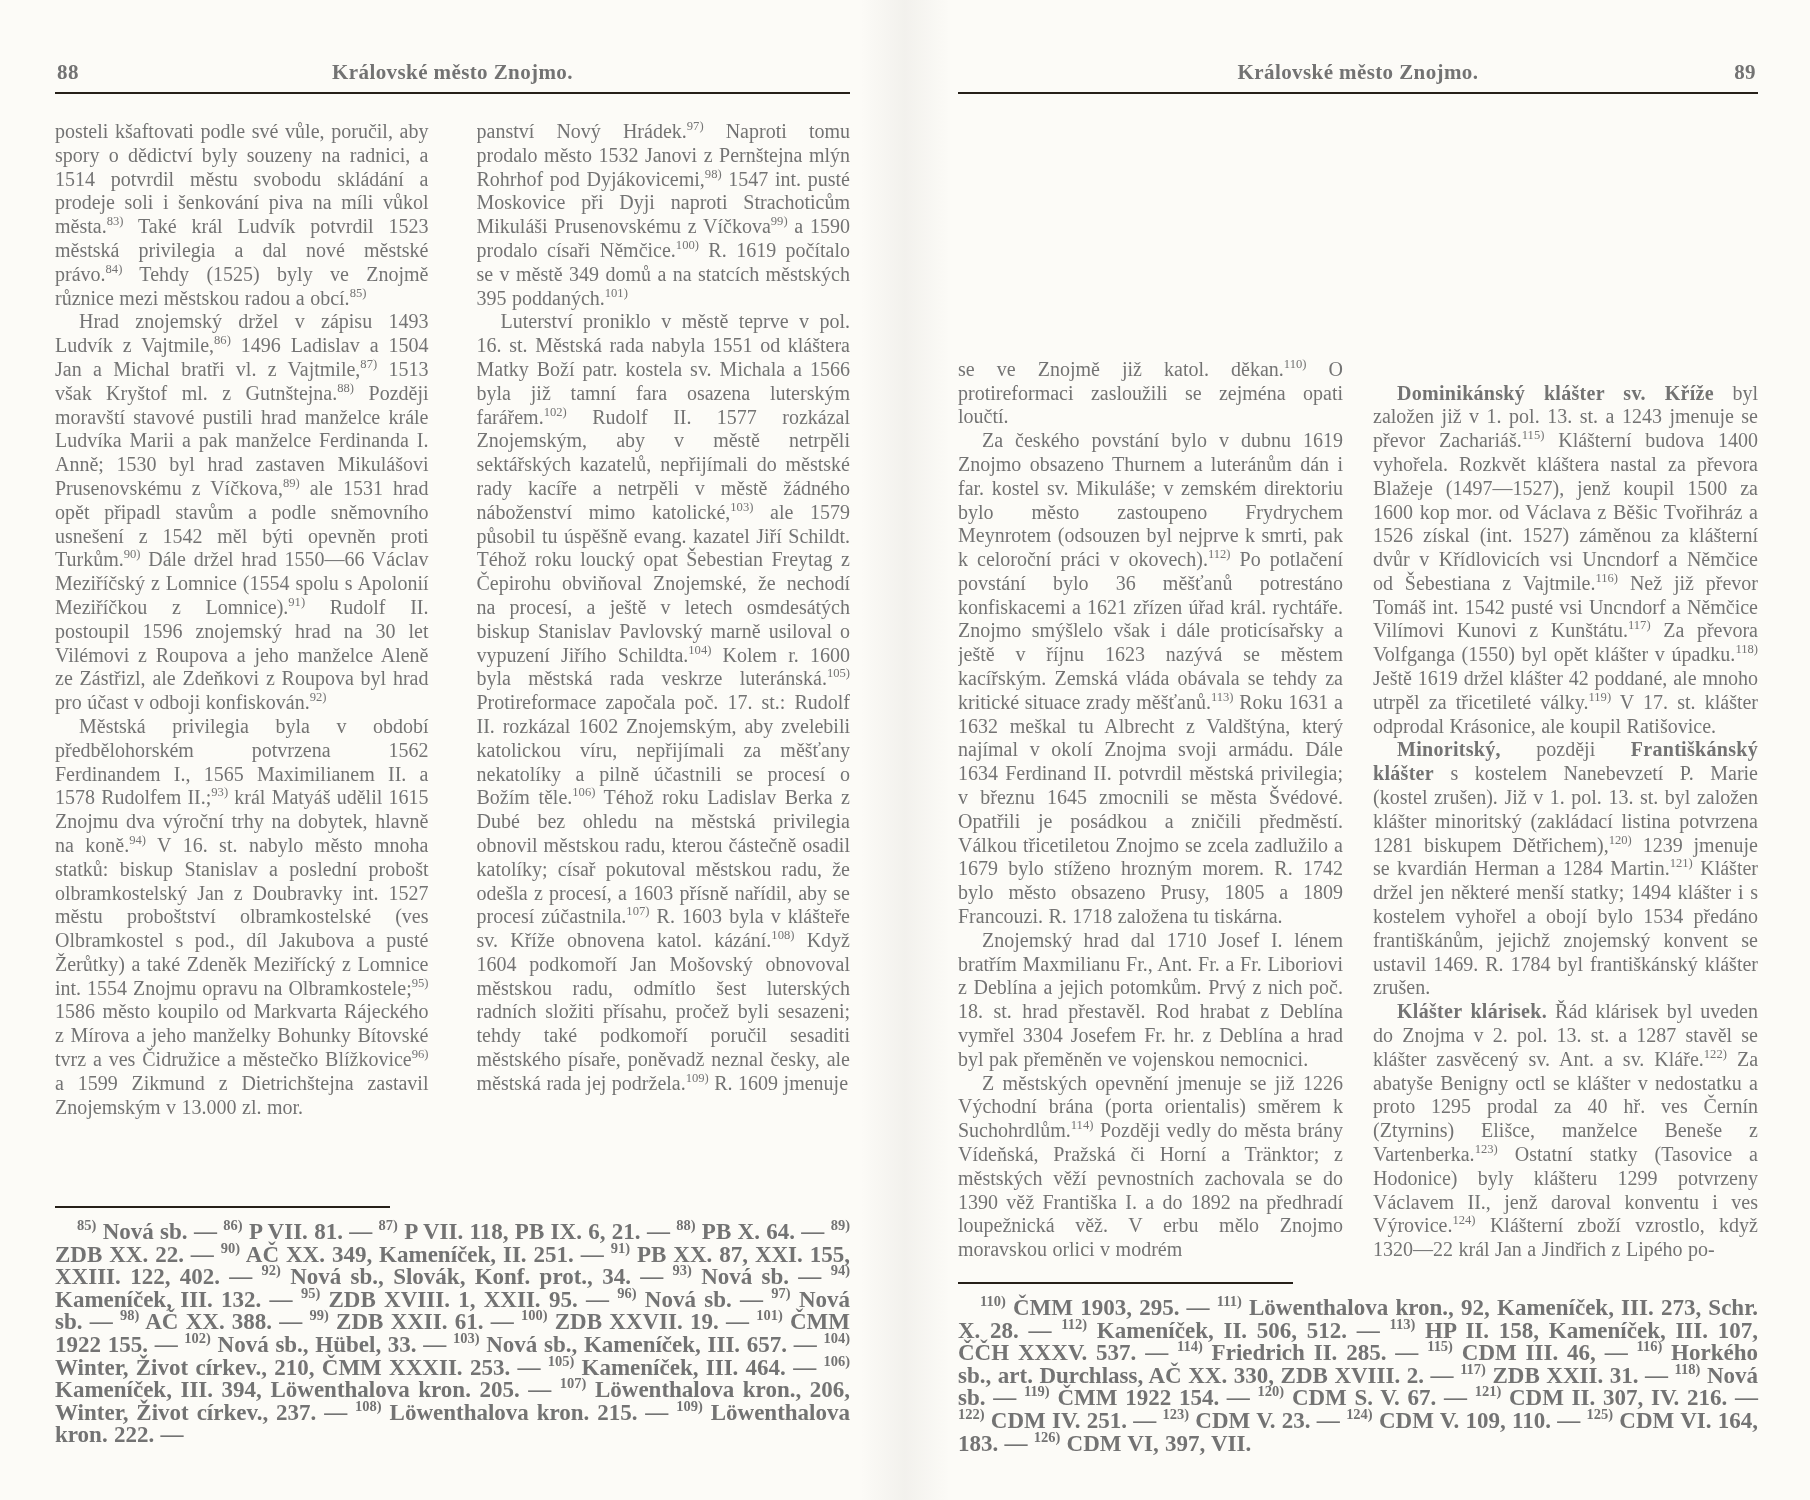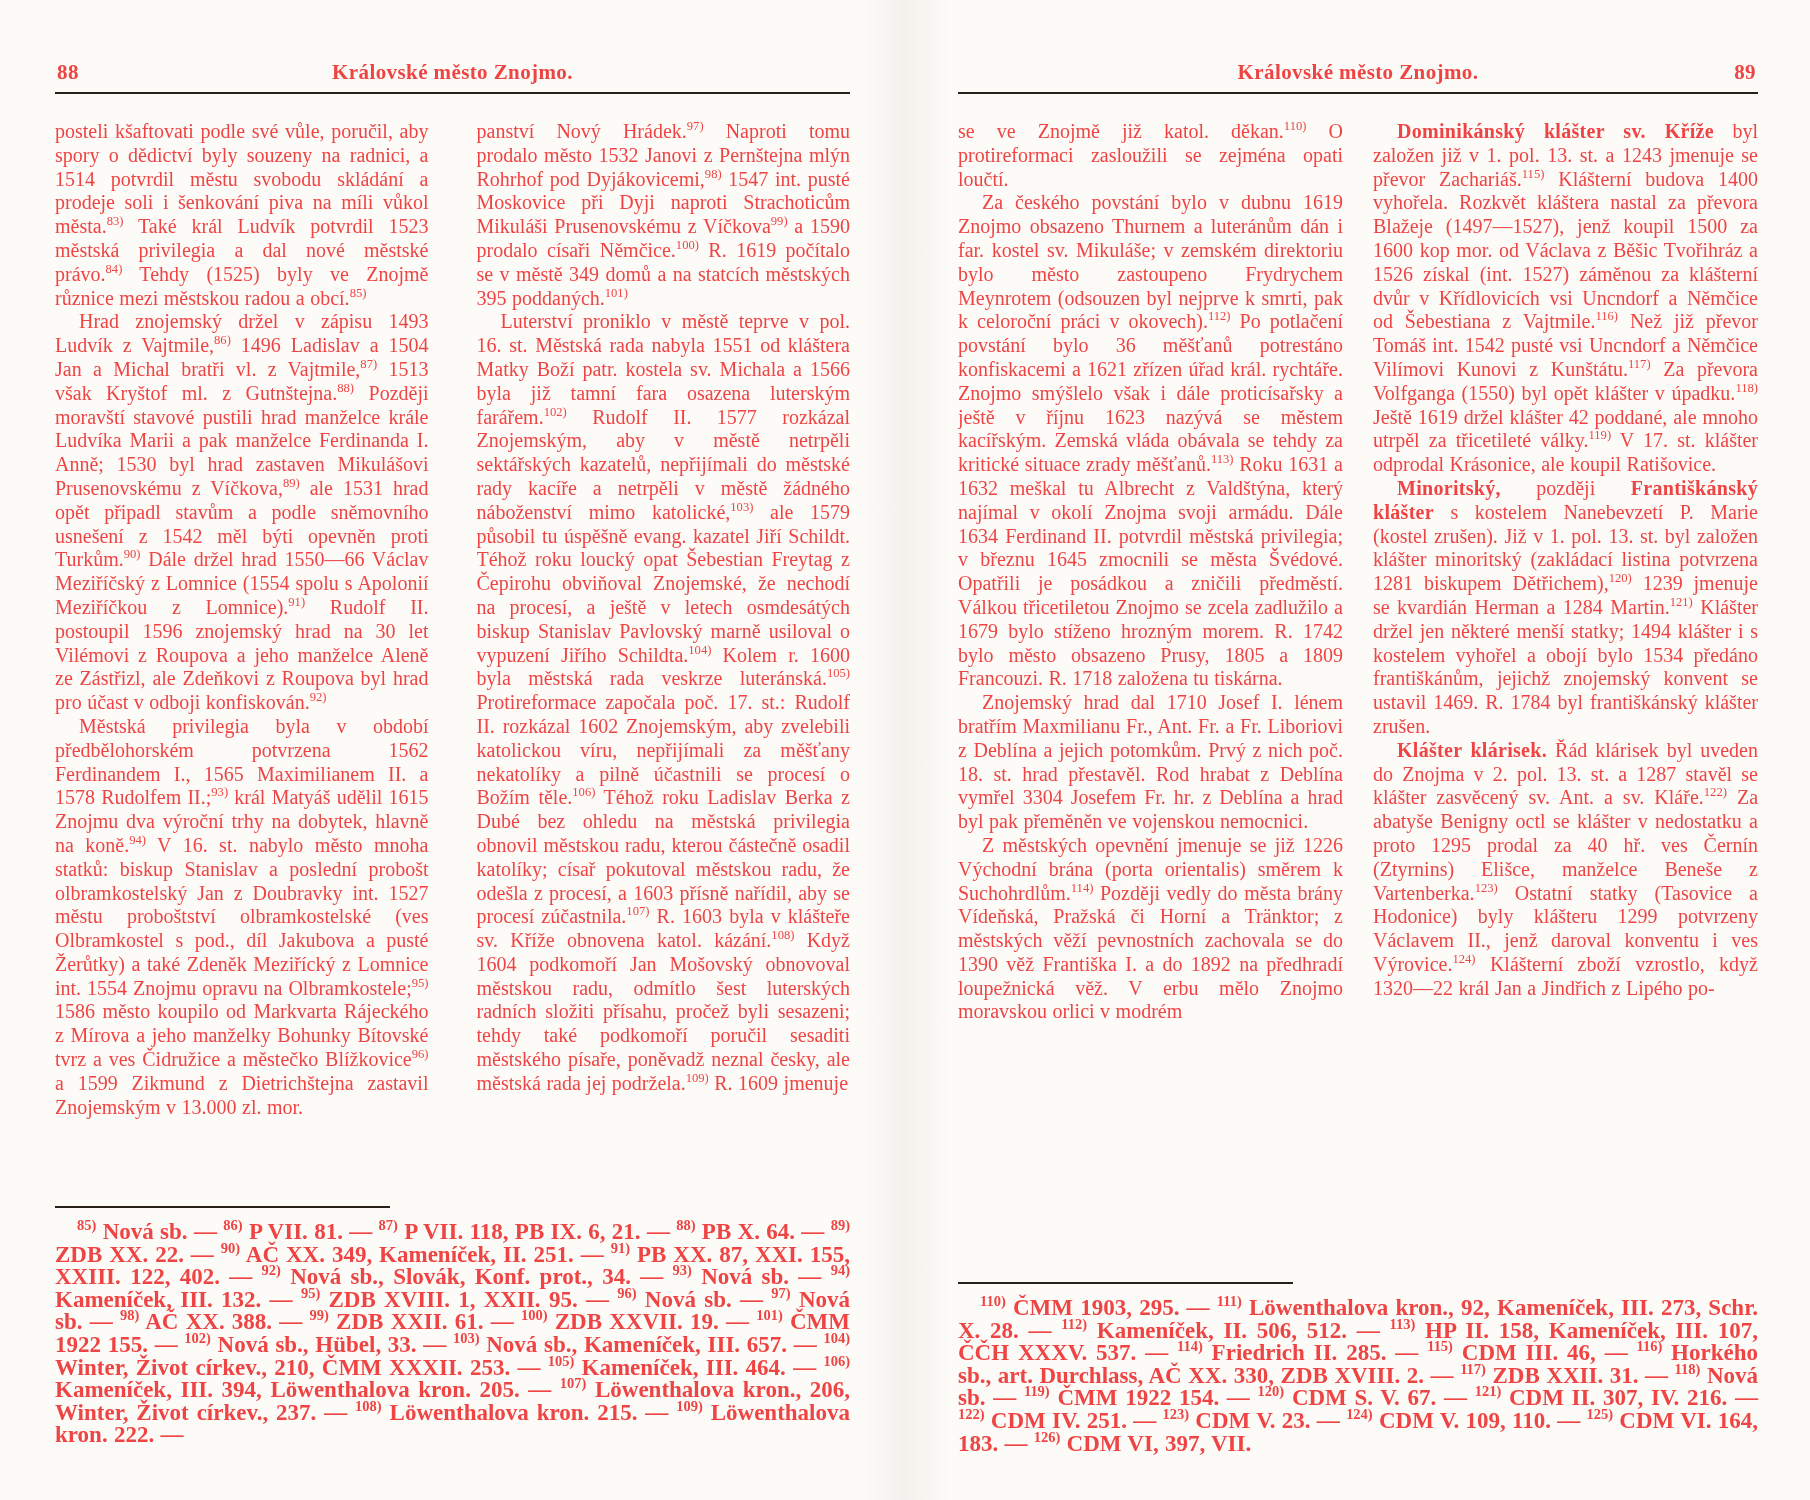--- a/index.html
+++ b/index.html
@@ -4,41 +4,41 @@
 <title>Královské město Znojmo — 88/89</title>
 <style>
   * { margin:0; padding:0; box-sizing:border-box; }
   html,body { width:1810px; height:1500px; }
   body {
     font-family: "Liberation Serif", "DejaVu Serif", serif;
     background:#e8e6e0;
   }
   .spread {
     position:relative; width:1810px; height:1500px;
-    background:#fcfbf7; color:#ef4444; overflow:hidden;
+    background:#fcfbf7; color:#737373; overflow:hidden;
   }
   .page { position:absolute; top:60px; }
   .page-left  { left:55px;  width:795px; }
   .page-right { left:958px; width:800px; }
 
   .page-header {
     position:relative; height:34px;
     border-bottom:2.5px solid #262019;
     font-size:21px; font-weight:bold; letter-spacing:.4px;
   }
   .page-header .pgnum { position:absolute; top:0; }
   .page-left  .pgnum { left:2px; }
   .page-right .pgnum { right:2px; }
   .page-header .runtitle {
     position:absolute; left:0; right:0; top:0; text-align:center;
   }
 
   .cols { display:flex; margin-top:26px; overflow:hidden; }
   .page-left  .cols { gap:48px; height:1062px; }
-  .page-right .cols { gap:30px; height:1142px; }
+  .page-right .cols { gap:30px; height:1142px;align-items:flex-end; }
   .col { flex:1 1 0; overflow:hidden; }
 
   .para {
     font-size:20px; line-height:23.8px; text-align:justify;
     hyphens:auto; -webkit-hyphens:auto; word-spacing:.5px;
   }
   .para.ind { text-indent:24px; }
   .para b { letter-spacing:.3px;margin-top:38px; }
   sup {
     font-size:63%; line-height:0; vertical-align:super;

